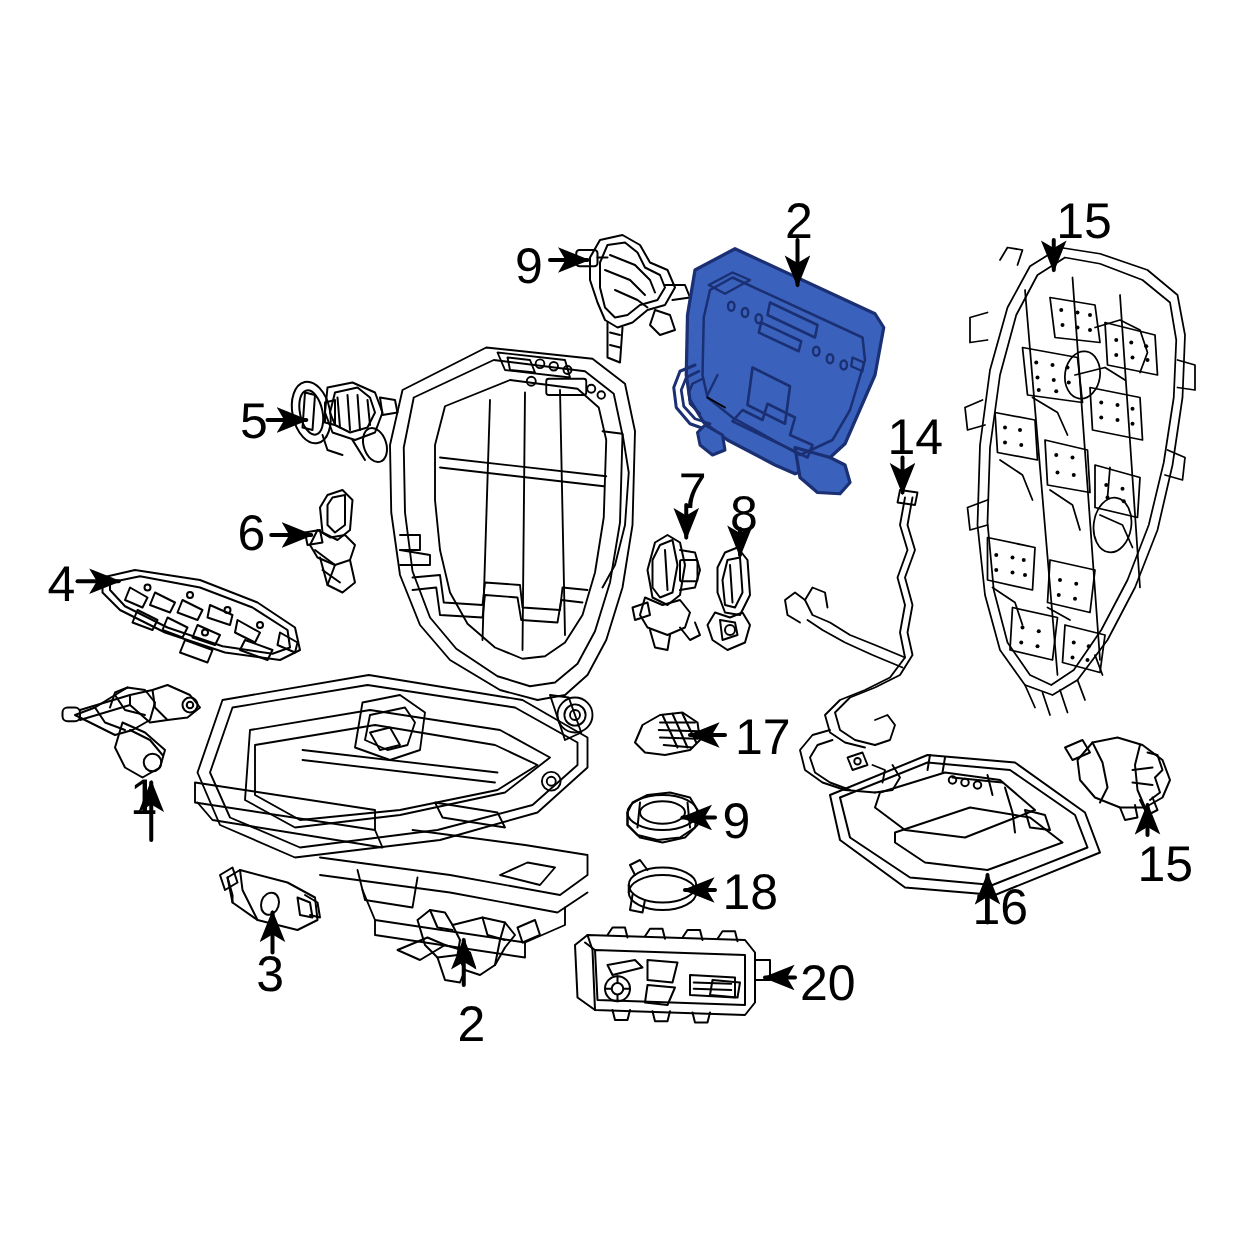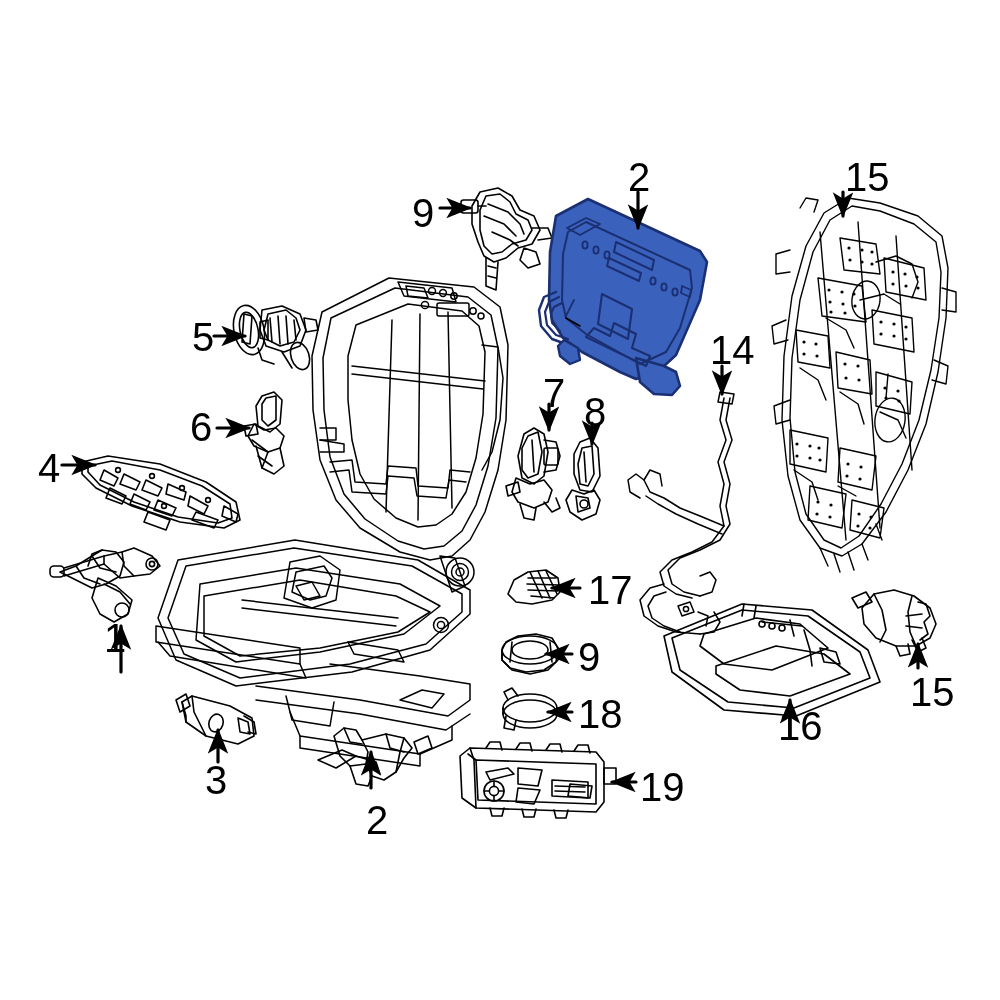--- a/index.html
+++ b/index.html
@@ -529,15 +529,15 @@
   <div class="lbl" style="left:584px;  top:392px;">8</div>
   <div class="lbl" style="left:412px;  top:193px;">9</div>
   <div class="lbl" style="left:578px;  top:637px;">9</div>
   <div class="lbl" style="left:578px;  top:694px;">18</div>
   <div class="lbl" style="left:588px;  top:570px;">17</div>
   <div class="lbl" style="left:628px;  top:157px;">2</div>
   <div class="lbl" style="left:710px;  top:330px;">14</div>
   <div class="lbl" style="left:833px;  top:157px;margin-left:12px;">15</div>
   <div class="lbl" style="left:778px;  top:706px;">16</div>
   <div class="lbl" style="left:910px;  top:672px;">15</div>
-  <div class="lbl" style="left:640px;  top:767px;">19</div>
+  <div class="lbl" style="left:640px;  top:767px;">20</div>
 
 </div>
 
 </body></html>

